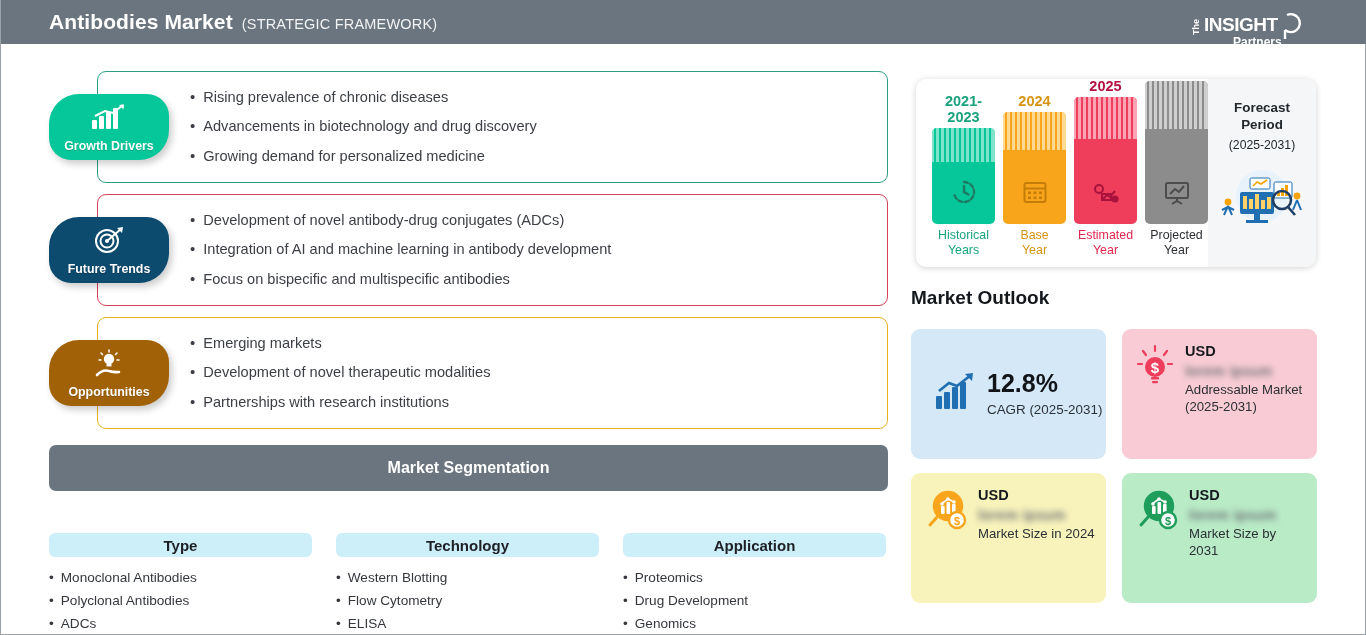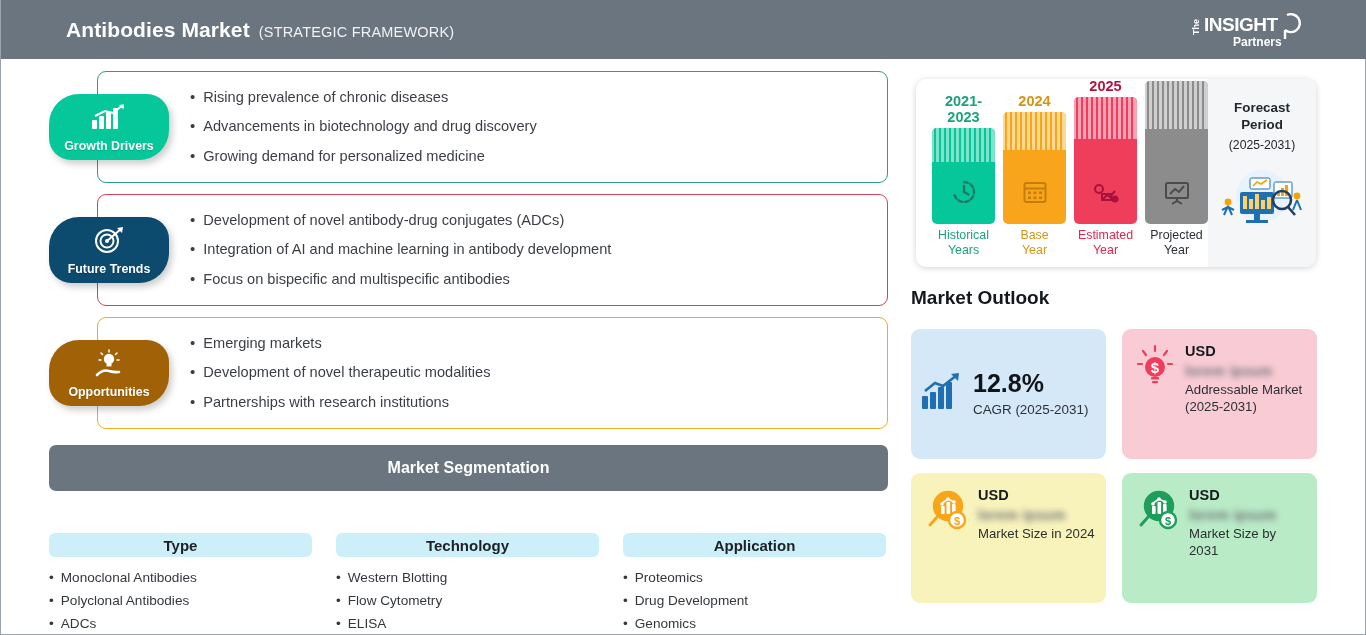--- a/index.html
+++ b/index.html
@@ -13,23 +13,23 @@
     position: relative;
     width: 1366px; height: 635px;
     background: #ffffff;
     border: 1px solid #9aa3aa;
     border-top: none;
   }
 
   
   .header {
     position: absolute; left: 0; top: 0;
-    width: 1366px; height: 59px;
+    width: 1366px; height: 44px;
     background: #6b757f;
-    display: flex; align-items: center; padding-left: 17px;
+    display: flex; align-items: center;
   }
   .header-title-wrap {
     margin-left: 48px; display: flex; align-items: baseline; gap: 9px;
   }
   .header-title {
     color: #ffffff; font-size: 21px; font-weight: bold; letter-spacing: .1px;
   }
   .header-sub {
     color: #f0f2f4; font-size: 14.5px; font-weight: normal; letter-spacing: .2px;
   }
@@ -125,21 +125,21 @@
 
   .cards { position: absolute; left: 10px; top: 270px; width: 420px;
            display: flex; flex-wrap: wrap; gap: 14px 16px; }
   .card { width: 195px; height: 130px; border-radius: 9px; position: relative; }
   .card.cagr  { background: #d5e8f7; }
   .card.addr  { background: #f9ccd5; }
   .card.size24{ background: #f8f2bb; }
   .card.size31{ background: #b9ebc7; }
 
   .cagr-inner { display: flex; align-items: center; gap: 10px;
-                height: 100%; padding-left: 8px; }
+                height: 100%; padding-left: 22px; }
   .cagr-val { font-size: 25px; font-weight: bold; color: #111418; line-height: 1; }
   .cagr-sub { font-size: 13.4px; color: #2d3238; margin-top: 6px; }
 
   .card-inner { display: flex; gap: 9px; padding: 14px 10px 0 12px; height: 100%; }
   .card-text { flex: 1; }
   .card-usd { font-size: 14.5px; font-weight: bold; color: #15191d; }
   .blur-val {
     font-size: 14px; font-weight: bold; color: #6d7176;
     filter: blur(3.4px); margin: 4px 0 3px; letter-spacing: .4px;
     user-select: none;

